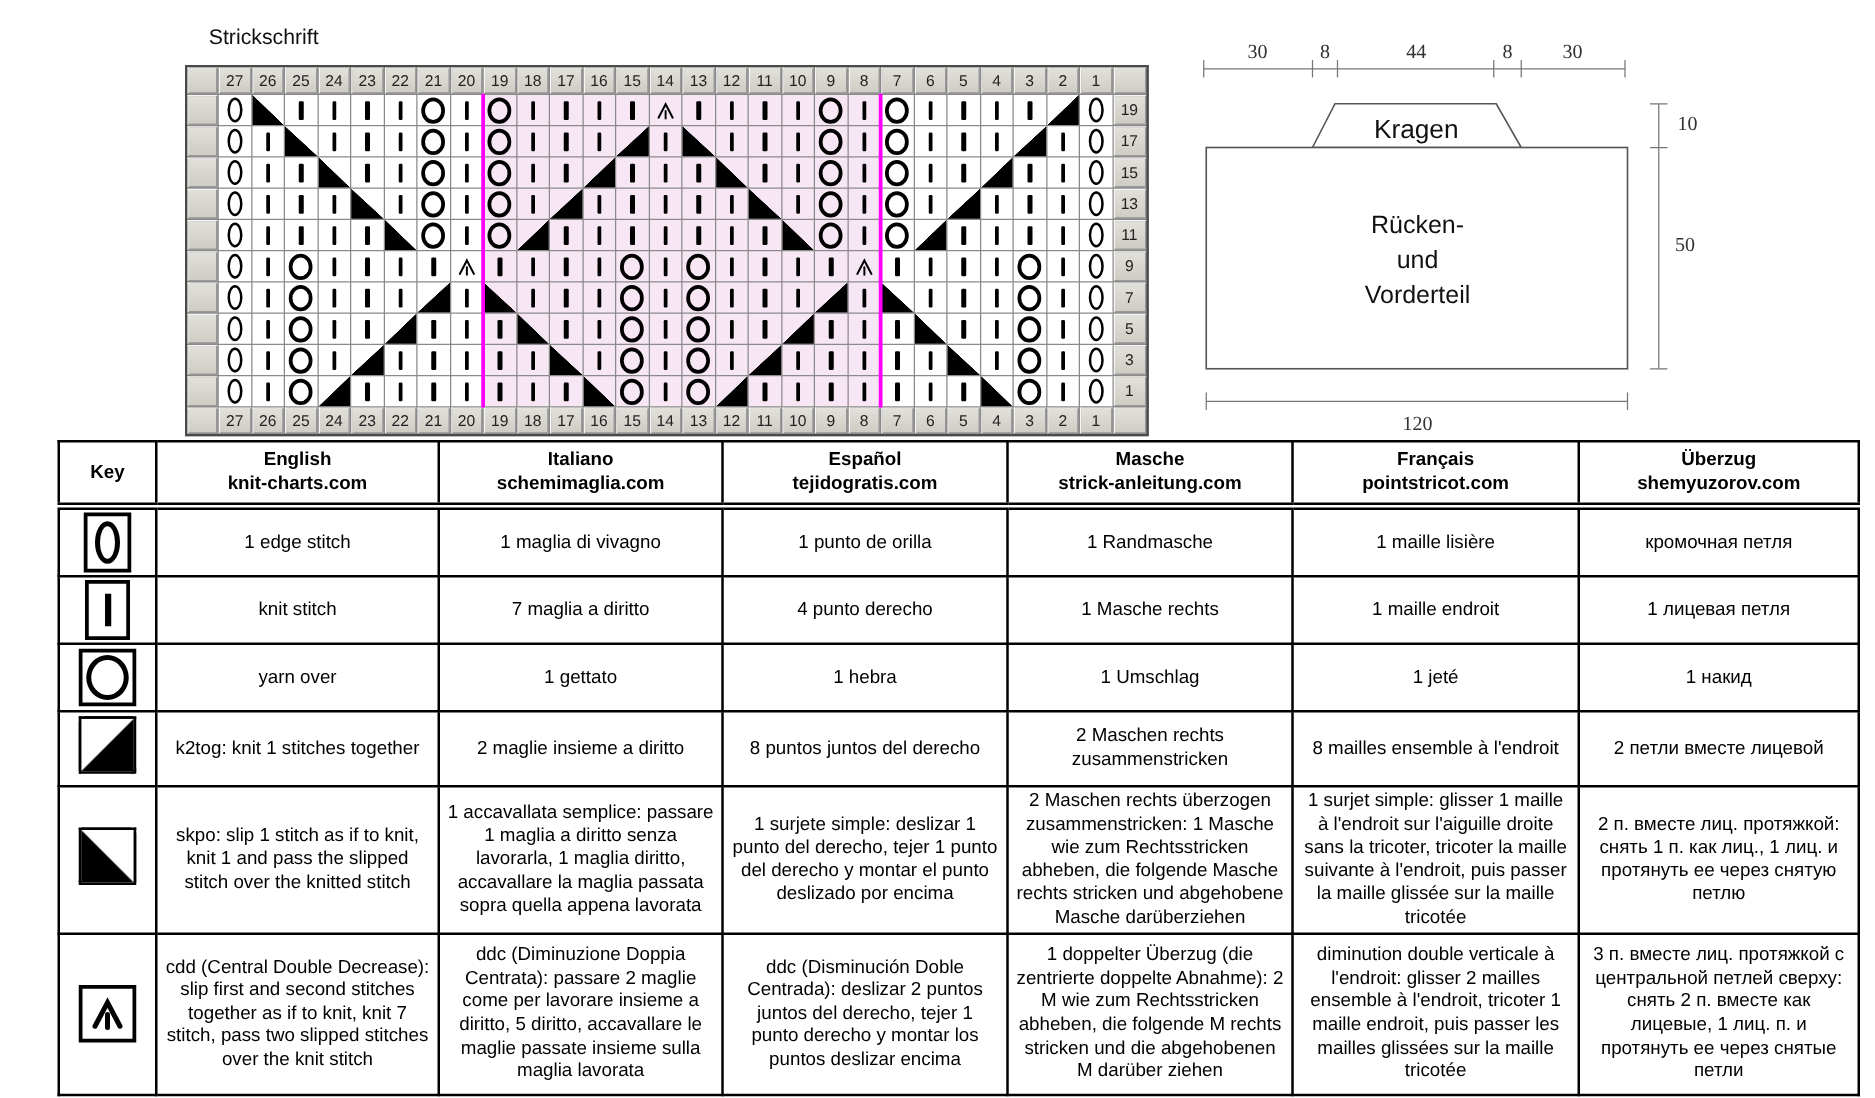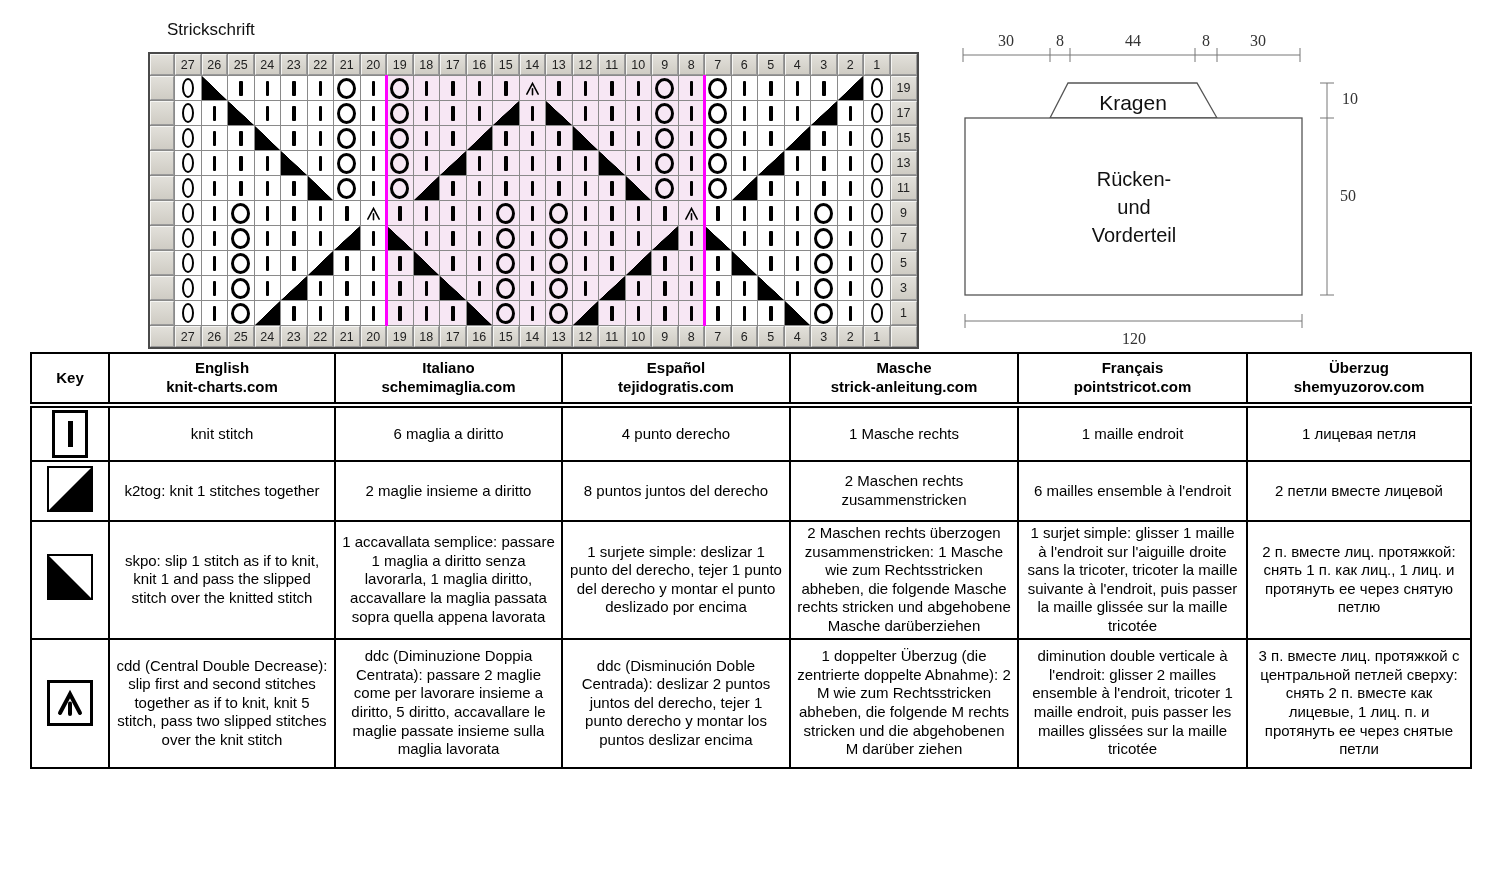--- a/index.html
+++ b/index.html
@@ -25,21 +25,21 @@
   .sym-edge{width:8px;height:16px;border:2.5px solid #000;border-radius:50%;}
   .sym-knit{width:3.5px;height:15px;background:#000;border-radius:1px;}
   .sym-yo{width:13px;height:15px;border:3px solid #000;border-radius:50%;}
   
   .schematic{position:absolute;left:930px;top:18px;}
   .dim-text{font-family:"Liberation Serif",serif;font-size:16px;fill:#333;}
   .label-text{font-family:"Liberation Sans",sans-serif;fill:#111;}
   .sline{stroke:#777;stroke-width:1;}
   .shape{stroke:#555;stroke-width:1.3;fill:#fff;}
   
-  .legend{position:absolute;left:30px;top:352px;width:1440px;border-collapse:collapse;
+  .legend{position:absolute;left:46px;top:352px;width:1440px;border-collapse:collapse;
           table-layout:fixed;}
   .legend th,.legend td{border:2px solid #000;text-align:center;vertical-align:middle;
           font-size:15px;padding:2px 6px;line-height:1.24;overflow:hidden;}
   .legend th{font-weight:bold;border-bottom:6px double #000;height:44px;}
   .legend th .site{font-weight:bold;}
   .kbx{display:inline-flex;align-items:center;justify-content:center;background:#fff;
        box-sizing:border-box;}
   .kbx-edge{width:38px;height:48px;border:3.5px solid #000;}
   .kbx-edge .oval{width:12px;height:26px;border:4px solid #000;border-radius:50%;}
   .kbx-knit{width:36px;height:48px;border:3.5px solid #000;}
@@ -963,56 +963,78 @@
             <div class="site">pointstricot.com</div>
           </th>
           <th>
             <div>Überzug</div>
             <div class="site">shemyuzorov.com</div>
           </th>
         </tr>
       </thead>
     <tbody id="legend-body">
         <tr style="height: 52px;">
+          <td><span class="kbx kbx-edge">
+              <span class="oval"></span>
+            </span></td>
+          <td>1 edge stitch</td>
+          <td>1 maglia di vivagno</td>
+          <td>1 punto de orilla</td>
+          <td>1 Randmasche</td>
+          <td>1 maille lisière</td>
+          <td>кромочная петля</td>
+        </tr>
+        <tr style="height: 52px;">
           <td><span class="kbx kbx-knit">
               <span class="bar"></span>
             </span></td>
           <td>knit stitch</td>
-          <td>6 maglia a diritto</td>
+          <td>7 maglia a diritto</td>
           <td>4 punto derecho</td>
           <td>1 Masche rechts</td>
           <td>1 maille endroit</td>
           <td>1 лицевая петля</td>
+        </tr>
+        <tr style="height: 54px;">
+          <td><span class="kbx kbx-yo">
+              <span class="ring"></span>
+            </span></td>
+          <td>yarn over</td>
+          <td>1 gettato</td>
+          <td>1 hebra</td>
+          <td>1 Umschlag</td>
+          <td>1 jeté</td>
+          <td>1 накид</td>
         </tr>
         <tr style="height: 60px;">
           <td><span class="kbx kbx-k2tog"></span></td>
           <td>k2tog: knit 1 stitches together</td>
           <td>2 maglie insieme a diritto</td>
           <td>8 puntos juntos del derecho</td>
           <td>2 Maschen rechts zusammenstricken</td>
-          <td>6 mailles ensemble à l'endroit</td>
+          <td>8 mailles ensemble à l'endroit</td>
           <td>2 петли вместе лицевой</td>
         </tr>
         <tr style="height: 116px;">
           <td><span class="kbx kbx-skpo"></span></td>
           <td>skpo: slip 1 stitch as if to knit, knit 1 and pass the slipped stitch over the knitted stitch</td>
           <td>1 accavallata semplice: passare 1 maglia a diritto senza lavorarla, 1 maglia diritto, accavallare la maglia passata sopra quella appena lavorata</td>
           <td>1 surjete simple: deslizar 1 punto del derecho, tejer 1 punto del derecho y montar el punto deslizado por encima</td>
           <td>2 Maschen rechts überzogen zusammenstricken: 1 Masche wie zum Rechtsstricken abheben, die folgende Masche rechts stricken und abgehobene Masche darüberziehen</td>
           <td>1 surjet simple: glisser 1 maille à l'endroit sur l'aiguille droite sans la tricoter, tricoter la maille suivante à l'endroit, puis passer la maille glissée sur la maille tricotée</td>
           <td>2 п. вместе лиц. протяжкой: снять 1 п. как лиц., 1 лиц. и протянуть ее через снятую петлю</td>
         </tr>
         <tr style="height: 129px;">
           <td><span class="kbx kbx-cdd">
               <svg width="30" height="30" viewBox="0 0 30 30">
                 <path d="M5 25 L15 6 L25 25" fill="none" stroke="#000" stroke-width="4" stroke-linecap="round"></path>
                 <line x1="15" y1="15.5" x2="15" y2="26" stroke="#000" stroke-width="4" stroke-linecap="round"></line>
               </svg>
             </span></td>
-          <td>cdd (Central Double Decrease): slip first and second stitches together as if to knit, knit 5 stitch, pass two slipped stitches over the knit stitch</td>
+          <td>cdd (Central Double Decrease): slip first and second stitches together as if to knit, knit 7 stitch, pass two slipped stitches over the knit stitch</td>
           <td>ddc (Diminuzione Doppia Centrata): passare 2 maglie come per lavorare insieme a diritto, 5 diritto, accavallare le maglie passate insieme sulla maglia lavorata</td>
           <td>ddc (Disminución Doble Centrada): deslizar 2 puntos juntos del derecho, tejer 1 punto derecho y montar los puntos deslizar encima</td>
           <td>1 doppelter Überzug (die zentrierte doppelte Abnahme): 2 M wie zum Rechtsstricken abheben, die folgende M rechts stricken und die abgehobenen M darüber ziehen</td>
           <td>diminution double verticale à l'endroit: glisser 2 mailles ensemble à l'endroit, tricoter 1 maille endroit, puis passer les mailles glissées sur la maille tricotée</td>
           <td>3 п. вместе лиц. протяжкой с центральной петлей сверху: снять 2 п. вместе как лицевые, 1 лиц. п. и протянуть ее через снятые петли</td>
         </tr>
       </tbody>
   </table>
 
 </div>

